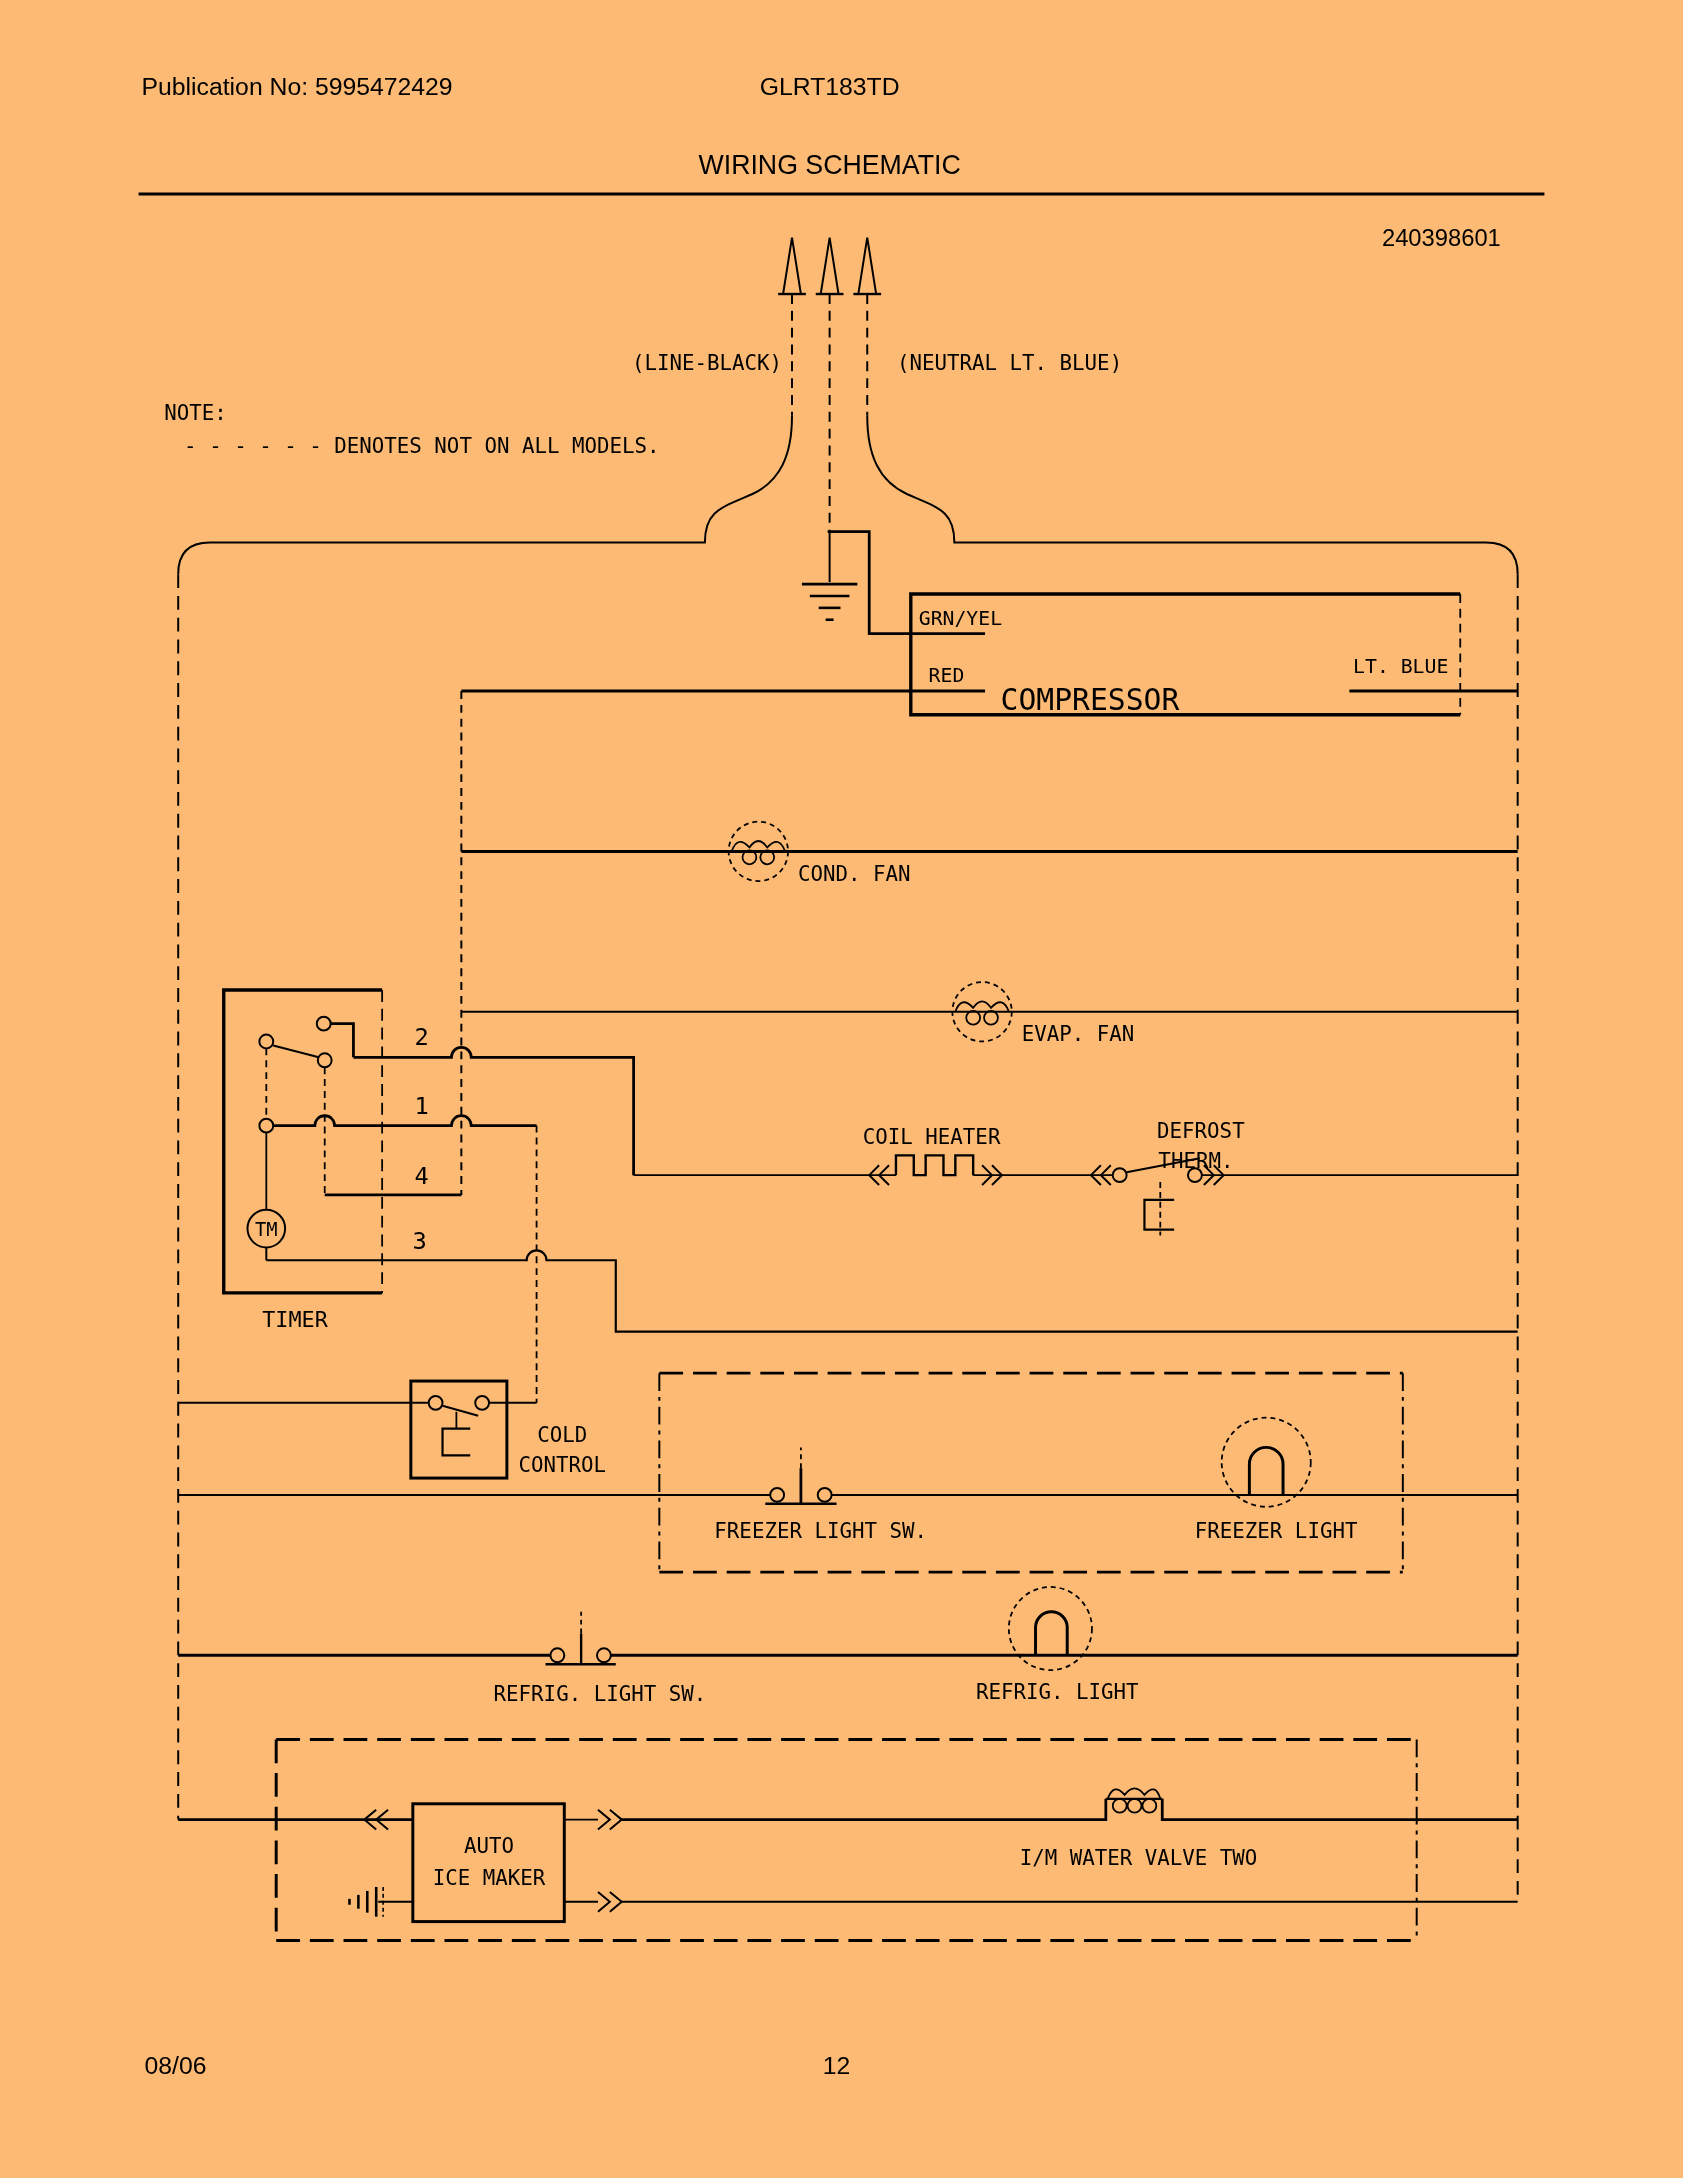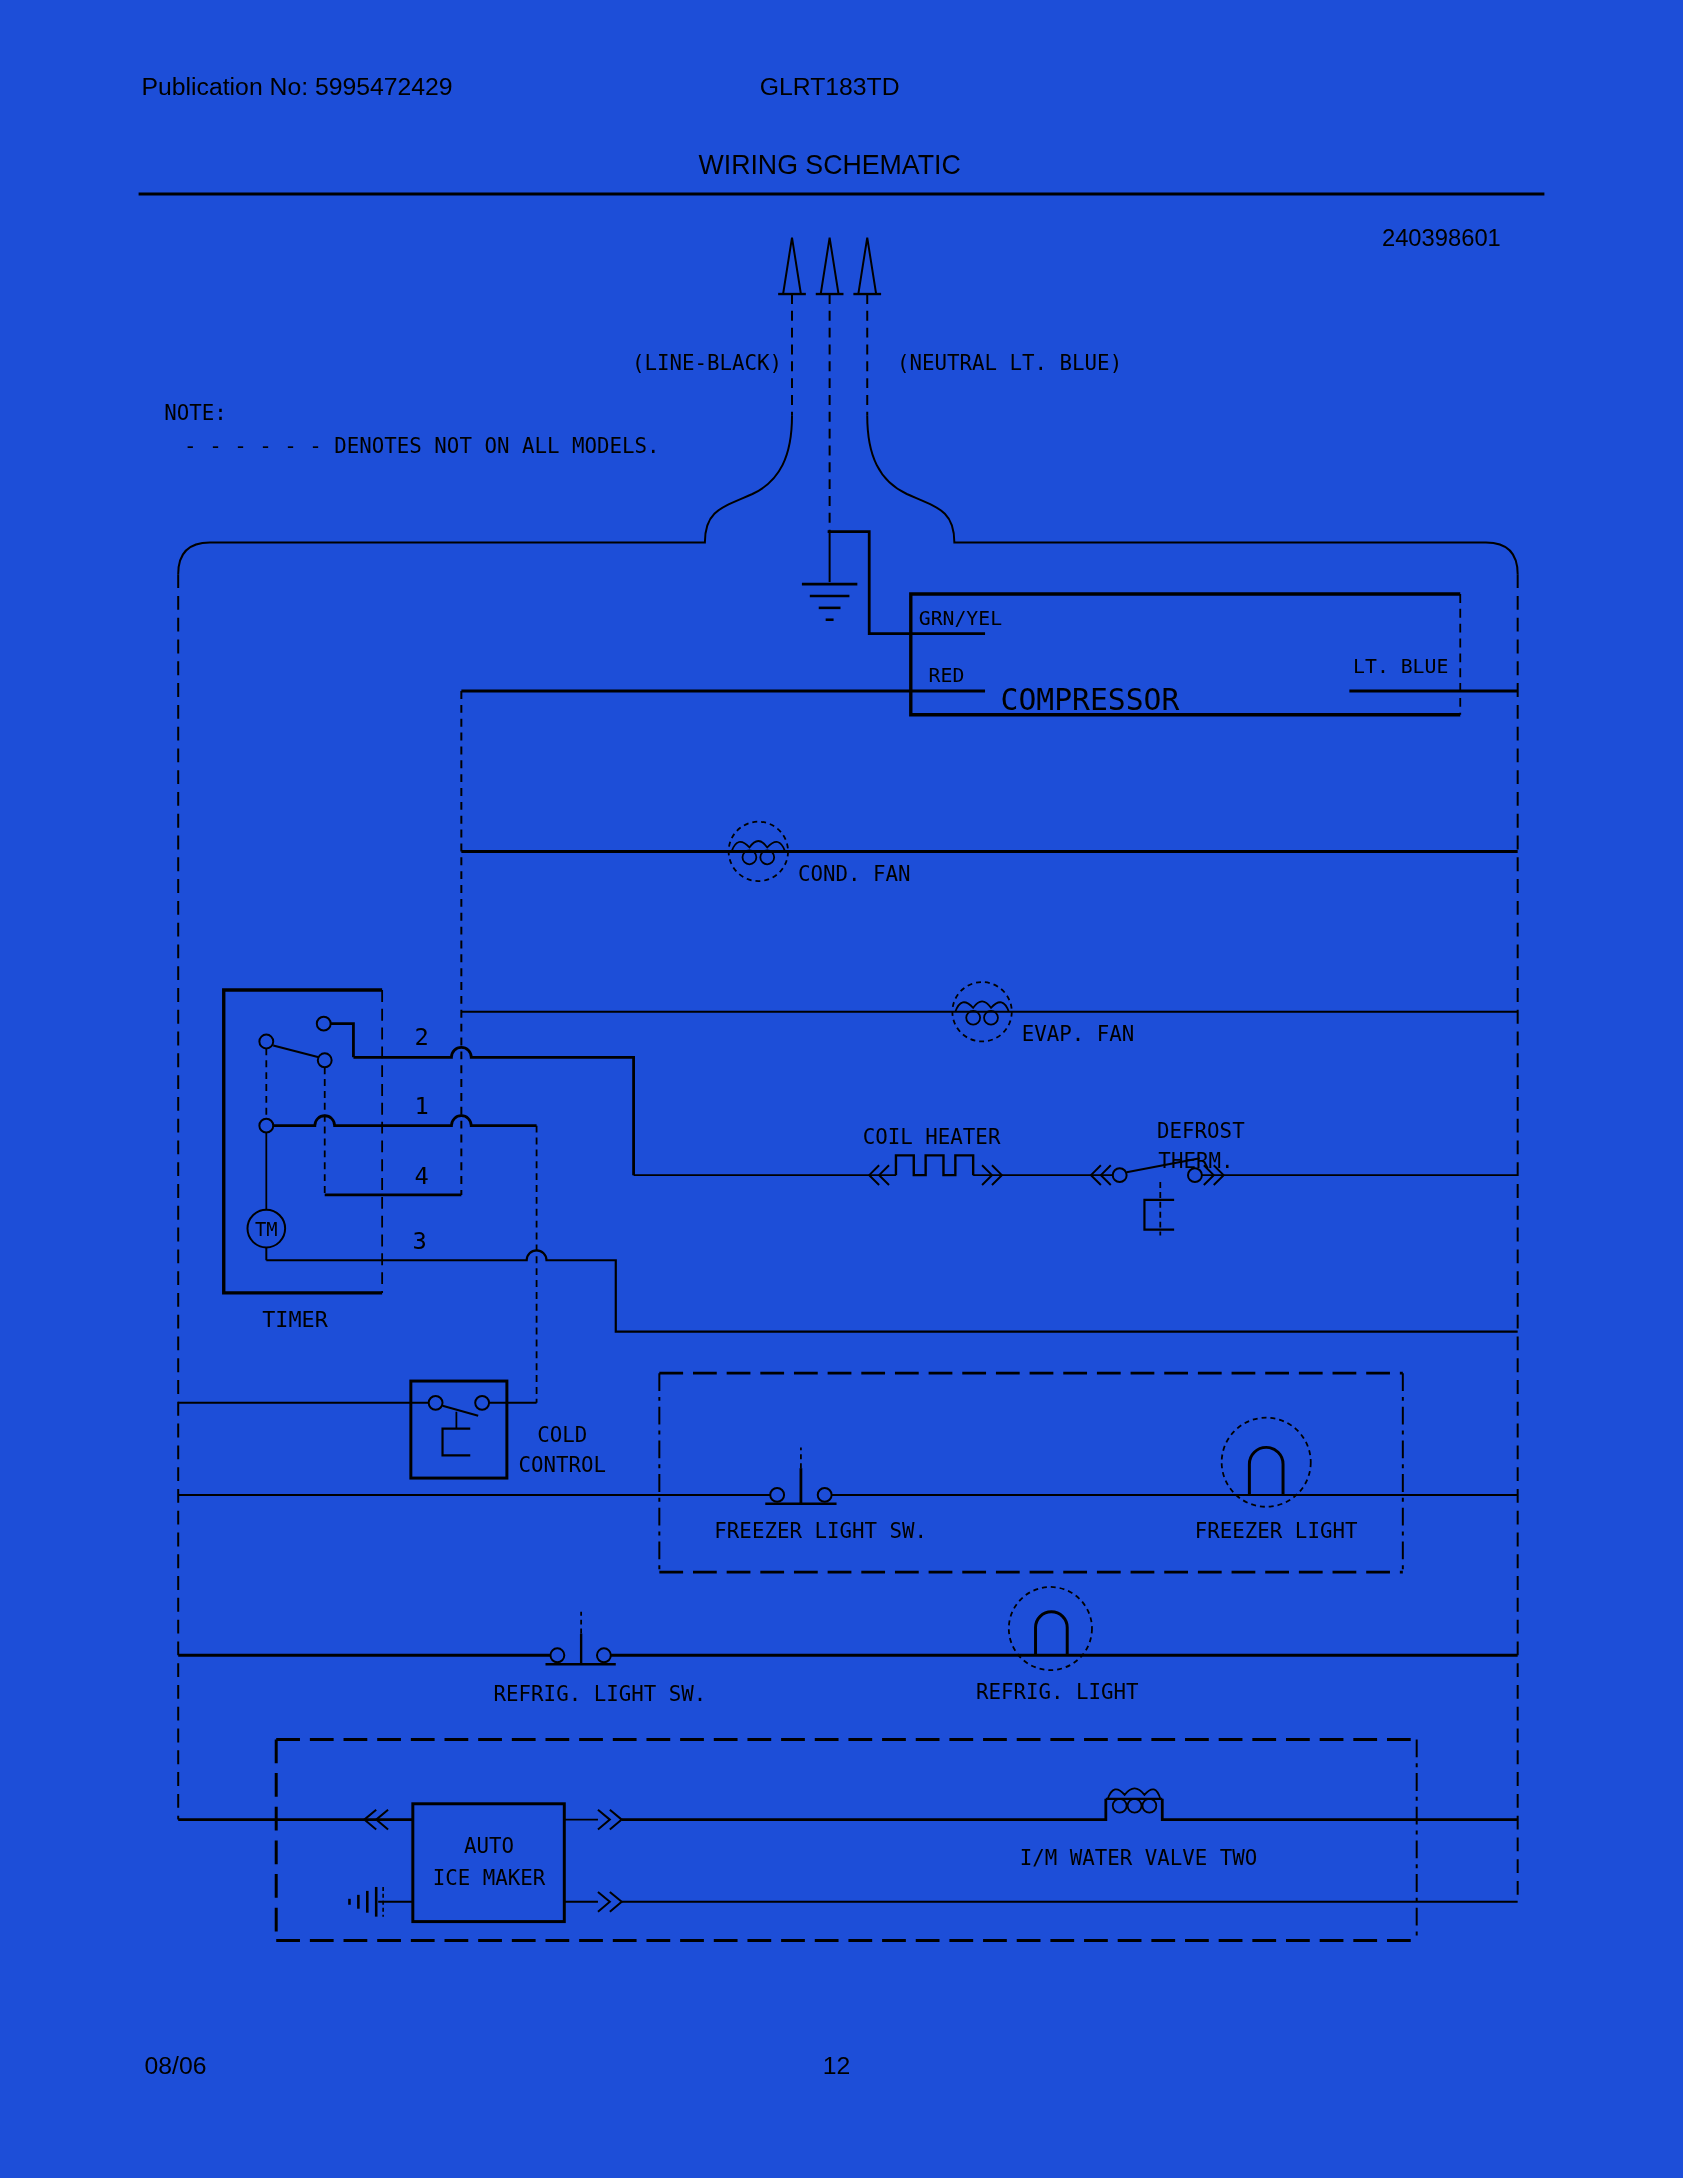--- a/index.html
+++ b/index.html
@@ -1,16 +1,16 @@
 <!DOCTYPE html>
 <html><head>
 <meta charset="utf-8">
 <style>
   html,body{margin:0;padding:0;background:#fff;}
-  .page{position:relative;width:1683px;height:2178px;background:#1d4ed8;overflow:hidden;}
+  .page{position:relative;width:1683px;height:2178px;background:#fdba74;overflow:hidden;}
   svg{display:block;}
   text{fill:#000;}
   .sans{font-family:"Liberation Sans",sans-serif;}
   .mono{font-family:"DejaVu Sans Mono",monospace;}
 </style>
 </head>
 <body>
 
 <div class="page">
 <svg width="1683" height="2178" viewBox="0 0 1700 2200">

